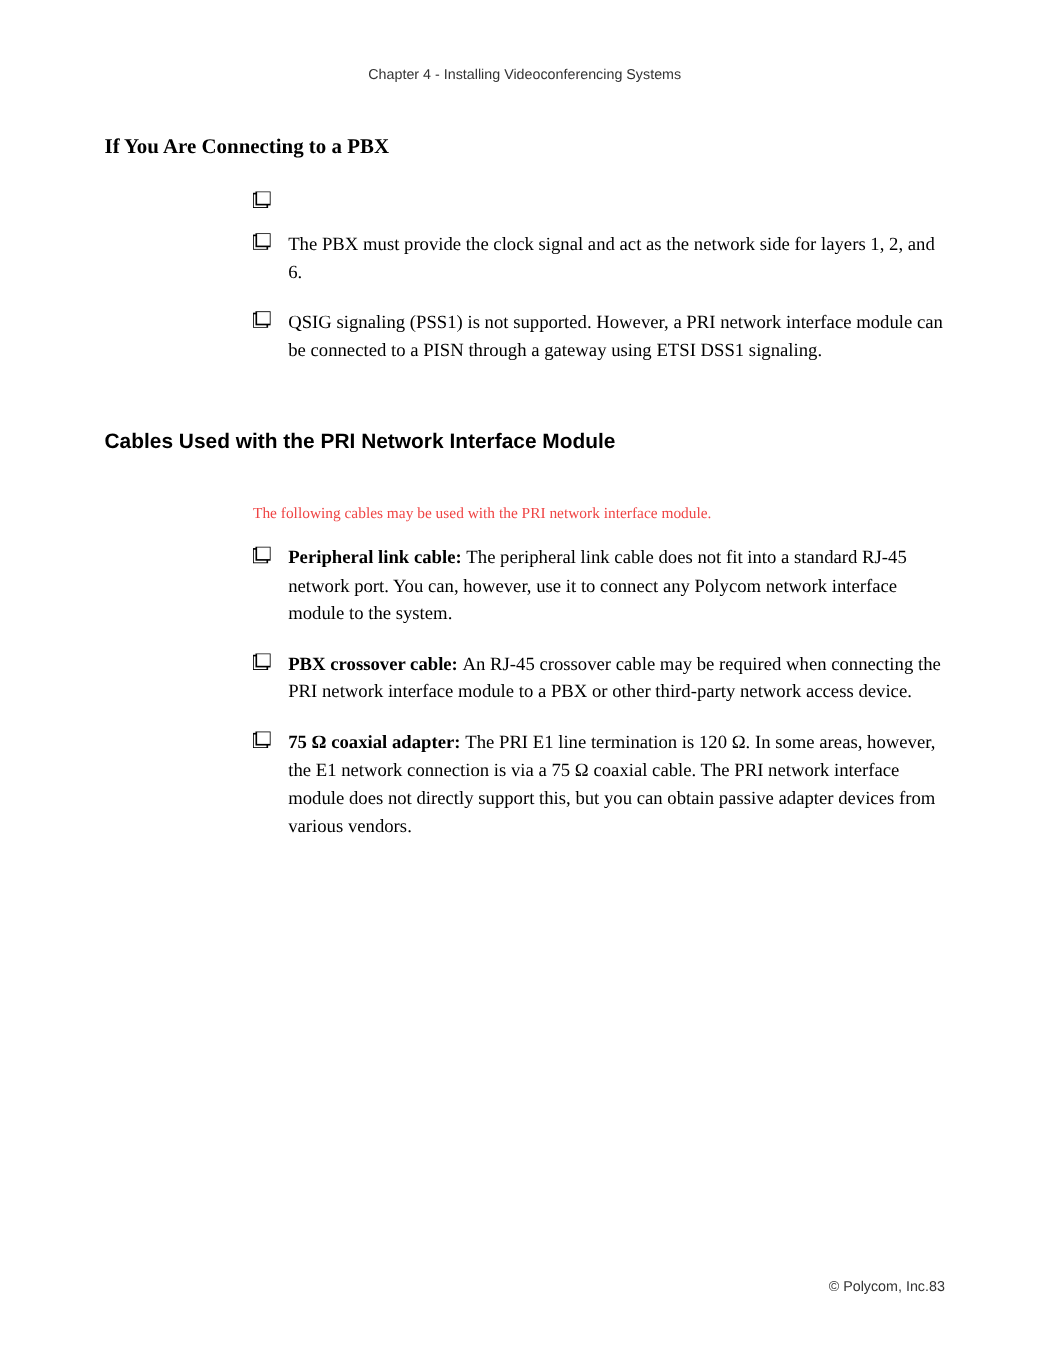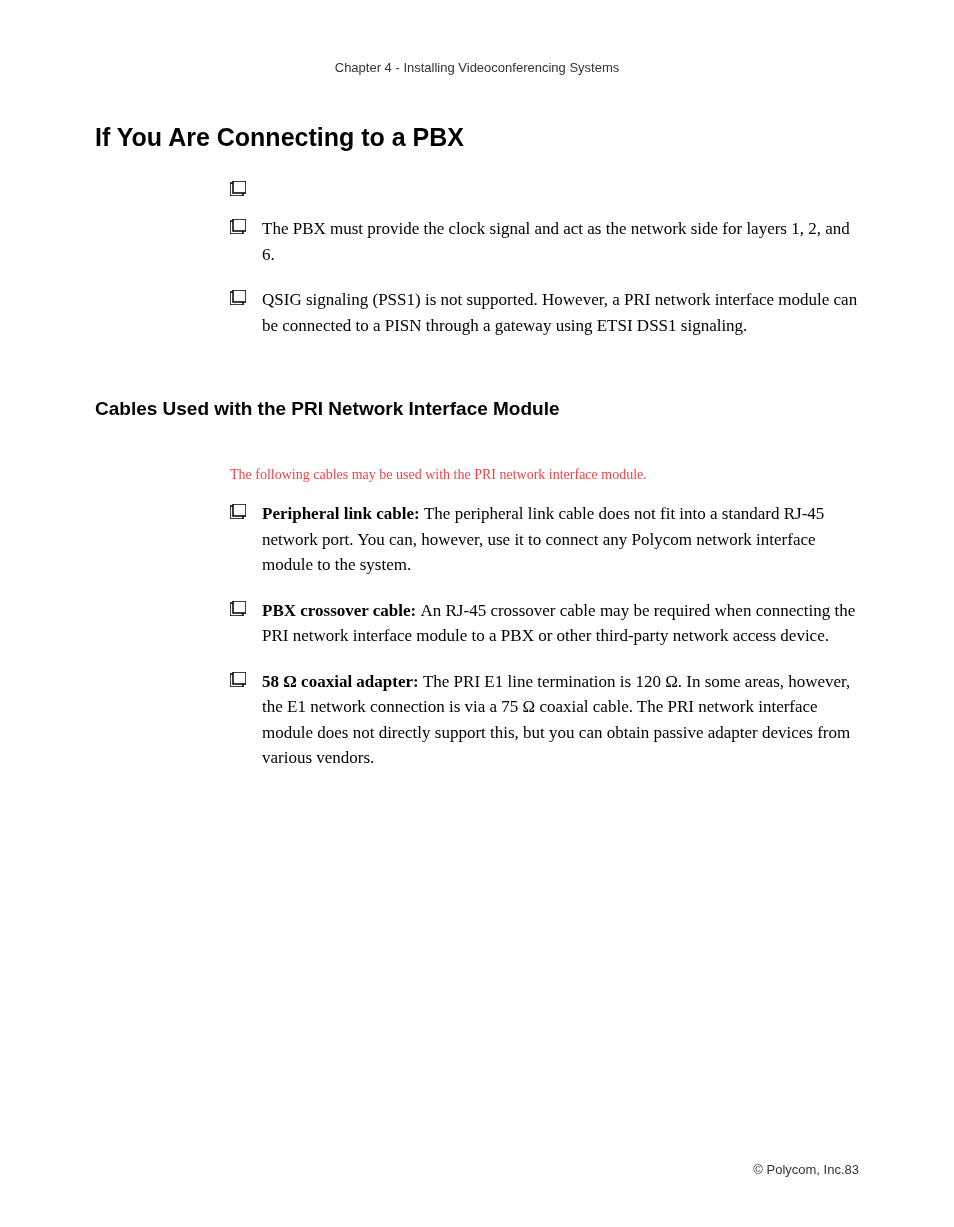--- a/index.html
+++ b/index.html
@@ -16,23 +16,23 @@
       padding: 60px 95px 50px 95px;
     }
     .header {
       text-align: center;
       font-family: Arial, Helvetica, sans-serif;
       font-size: 13px;
       color: #333;
       margin-bottom: 48px;
     }
     .section-heading {
-      font-family: Liberation Sans, sans-serif;
+      font-family: Liberation Serif, serif;
       font-weight: bold;
-      font-size: 25px;
+      font-size: 19px;
       color: #000;
       margin-bottom: 26px;
     }
     .section-heading-2 {
       font-family: Arial, Helvetica, sans-serif;
       font-weight: bold;
       font-size: 19px;
       color: #000;
       margin-top: 60px;
       margin-bottom: 44px;
@@ -143,21 +143,21 @@
       </span>
       <span class="item-text"><span class="bold">PBX crossover cable: </span><span>An RJ-45 crossover cable may be required when connecting the PRI network interface module to a PBX or other third-party network access device.</span></span>
     </div>
     <div class="list-item">
       <span class="checkbox">
         <svg width="16" height="15" viewBox="0 0 16 15">
             <rect x="0" y="2" width="13" height="13" fill="none" stroke="#000" stroke-width="1.5"></rect>
             <rect x="3" y="0" width="13" height="12" fill="#fff" stroke="#000" stroke-width="1.5"></rect>
           </svg>
       </span>
-      <span class="item-text"><span class="bold">58 Ω coaxial adapter: </span><span>The PRI E1 line termination is 120 Ω. In some areas, however, the E1 network connection is via a 75 Ω coaxial cable. The PRI network interface module does not directly support this, but you can obtain passive adapter devices from various vendors.</span></span>
+      <span class="item-text"><span class="bold">75 Ω coaxial adapter: </span><span>The PRI E1 line termination is 120 Ω. In some areas, however, the E1 network connection is via a 75 Ω coaxial cable. The PRI network interface module does not directly support this, but you can obtain passive adapter devices from various vendors.</span></span>
     </div>
   </div>
 </div>
 
 <div class="footer">
   <span>© Polycom, Inc.</span>
   <span>83</span>
 </div>
 
 </body></html>

